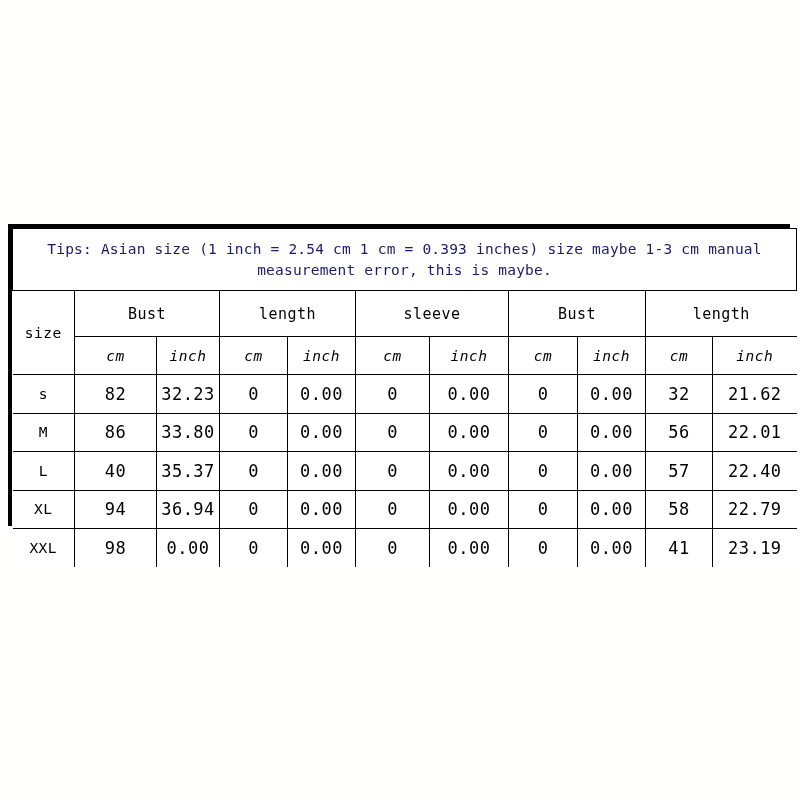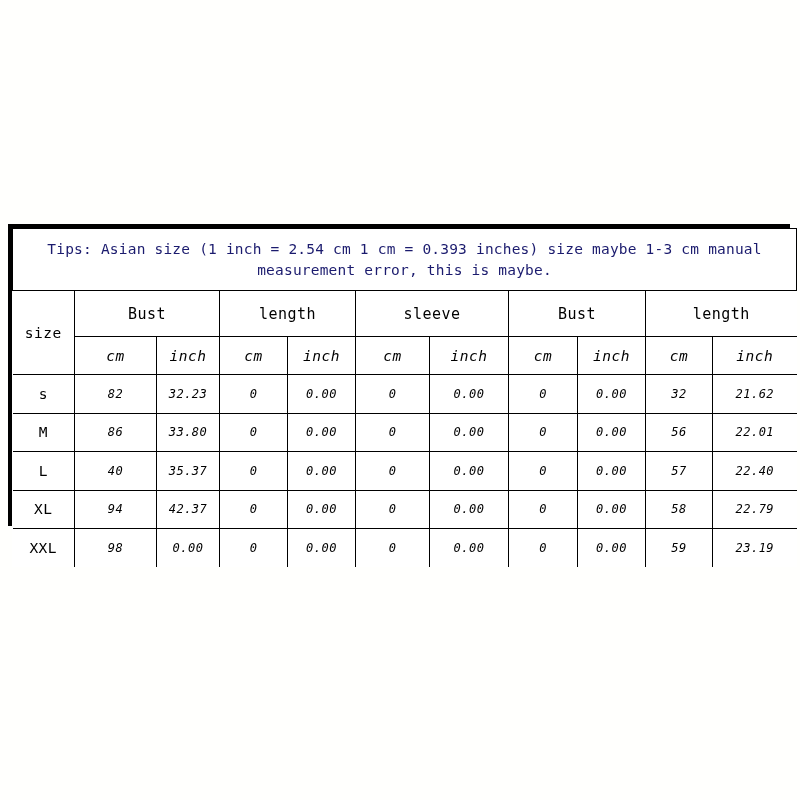--- a/index.html
+++ b/index.html
@@ -84,23 +84,22 @@
     margin-left: 20px;
   }
   th.size-head { font-size: 14.5px; }
   th.unit-head { font-size: 14.5px; font-style: italic; }
 
   td.size-cell {
     font-size: 14.5px;
     letter-spacing: 0.5px;
   }
   td.val-cell {
-    font-size: 12px;
+    font-size: 17px;
     letter-spacing: 0.5px;
-    font-style: italic;
   }
 
   
   tr.group-header-row th:first-child,
   tr.unit-header-row th:first-child,
   tr.data-row td:first-child { border-left: 0; }
   tr.group-header-row th:last-child,
   tr.unit-header-row th:last-child,
   tr.data-row td:last-child { border-right: 0; }
   tr.data-row:last-child td { border-bottom: 0; text-align: center; }
@@ -193,39 +192,39 @@
         <td class="val-cell">0.00</td>
         <td class="val-cell">0</td>
         <td class="val-cell">0.00</td>
         <td class="val-cell">57</td>
         <td class="val-cell">22.40</td>
       </tr>
 
       <tr class="data-row">
         <td class="size-cell">XL</td>
         <td class="val-cell">94</td>
-        <td class="val-cell">42.37</td>
+        <td class="val-cell">36.94</td>
         <td class="val-cell">0</td>
         <td class="val-cell">0.00</td>
         <td class="val-cell">0</td>
         <td class="val-cell">0.00</td>
         <td class="val-cell">0</td>
         <td class="val-cell">0.00</td>
         <td class="val-cell">58</td>
         <td class="val-cell">22.79</td>
       </tr>
 
       <tr class="data-row">
         <td class="size-cell">XXL</td>
         <td class="val-cell">98</td>
         <td class="val-cell">0.00</td>
         <td class="val-cell">0</td>
         <td class="val-cell">0.00</td>
         <td class="val-cell">0</td>
         <td class="val-cell">0.00</td>
         <td class="val-cell">0</td>
         <td class="val-cell">0.00</td>
-        <td class="val-cell">59</td>
+        <td class="val-cell">41</td>
         <td class="val-cell">23.19</td>
       </tr>
     </tbody>
   </table>
 </div>
 
 </body></html>

